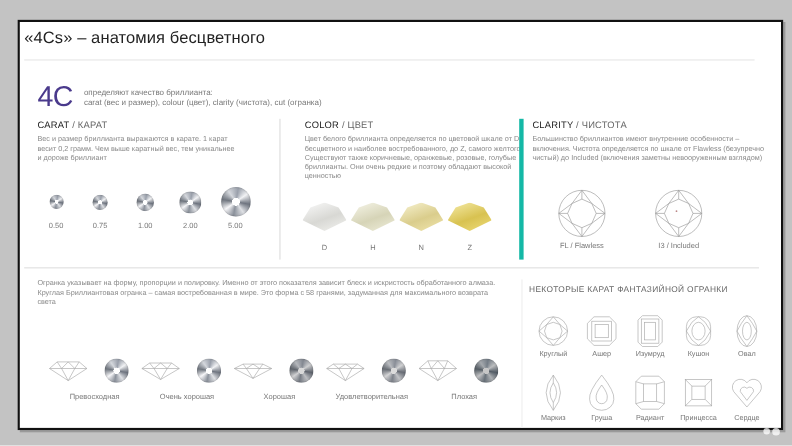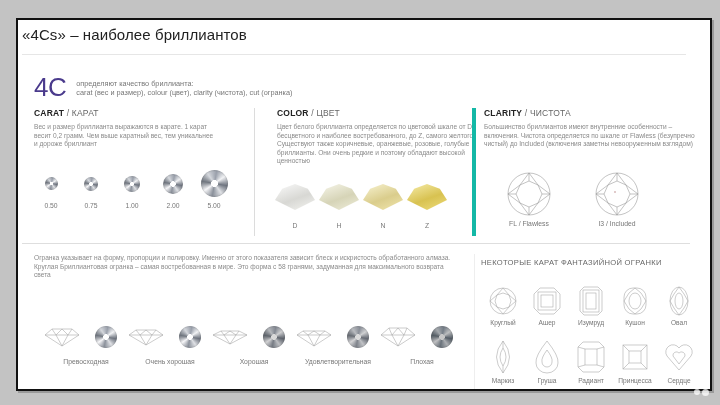--- a/index.html
+++ b/index.html
@@ -29,21 +29,21 @@
   }
   .intro { position: absolute; left: 16px; top: 52px; display: flex; align-items: center; }
   .intro .big4c {
     font-size: 26px; color: #4a3a8c; font-weight: normal; margin-right: 10px; letter-spacing: -0.5px;
   }
   .intro .lines { font-size: 7.3px; line-height: 9px; color: #777; }
 
   .head {
     font-size: 8.5px; color: #333; letter-spacing: 0.2px; margin-bottom: 5px;
   }
-  .head b { font-weight: bold; color: #222; }
+  .head b { font-weight: normal; color: #222; }
   .head .ru { color: #666; font-weight: normal; margin-top: 38px; }
   .desc { font-size: 6.6px; line-height: 8.6px; color: #8a8a8a; }
 
   .panel { position: absolute; }
   #carat { left: 16px; top: 88px; width: 210px; height: 118px; }
   #color { left: 236px; top: 88px; width: 212px; height: 128px; border-left: 1px solid #dcdcdc; padding-left: 22px; }
   #clarity { left: 454px; top: 88px; width: 230px; height: 128px; border-left: 4px solid #14b8a6; padding-left: 8px; }
 
   .hrule { position: absolute; left: 4px; top: 223px; width: 668px; height: 1px; background: #dedede; }
 
@@ -97,21 +97,21 @@
     font-size: 22px; font-weight: bold; color: rgba(255,255,255,0.75);
     letter-spacing: 0.5px; display: flex; align-items: center; gap: 3px;
   }
   .wm-dots { position: relative; width: 18px; height: 18px; }
   .wm-dots span { position: absolute; border-radius: 50%; background: rgba(255,255,255,0.75); }
 </style>
 </head>
 <body>
 
 <div class="slide">
-  <div class="title">«4Cs» – наиболее бриллиантов</div>
+  <div class="title">«4Cs» – анатомия бесцветного</div>
   <div class="title-rule"></div>
 
   <div class="intro">
     <div class="big4c">4C</div>
     <div class="lines">
       <div>определяют качество бриллианта:</div>
       <div>carat (вес и размер), colour (цвет), clarity (чистота), cut (огранка)</div>
     </div>
   </div>
 

